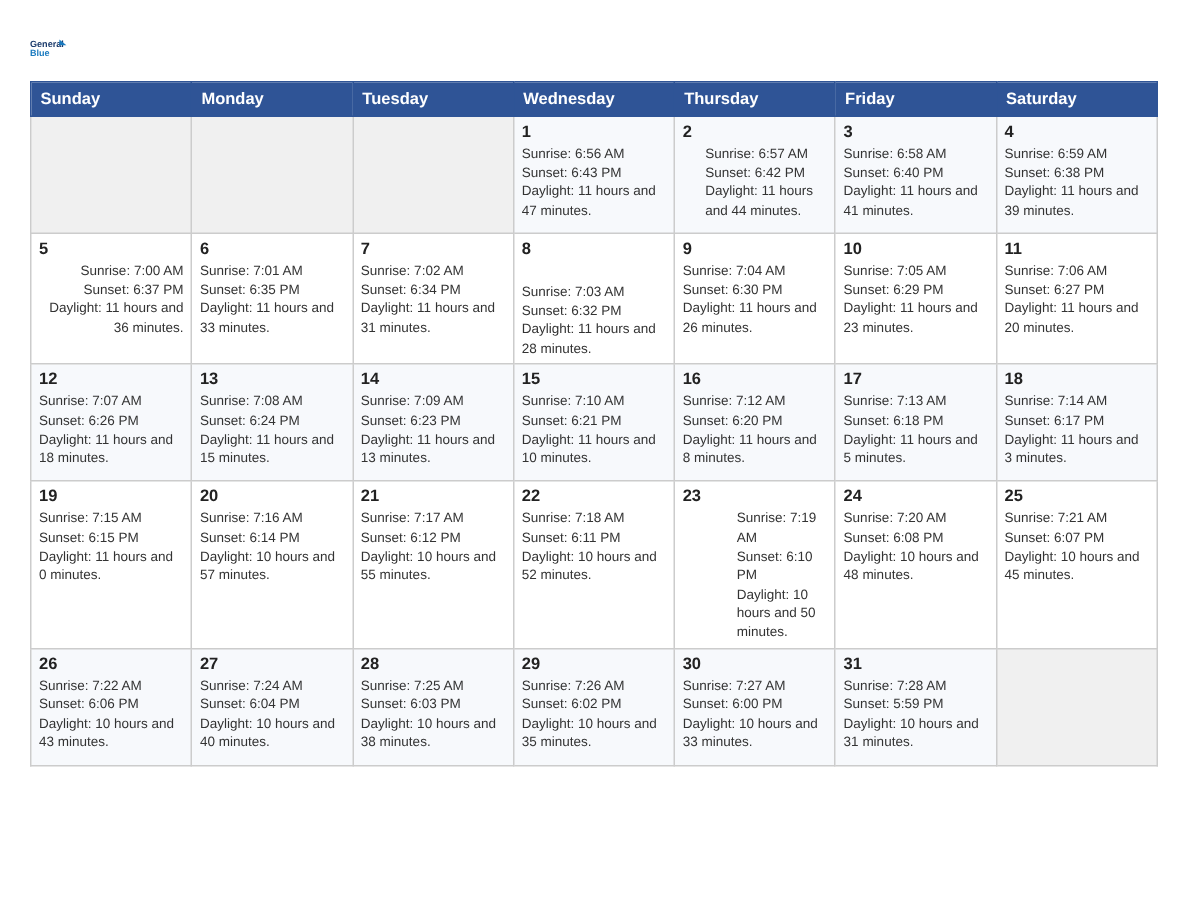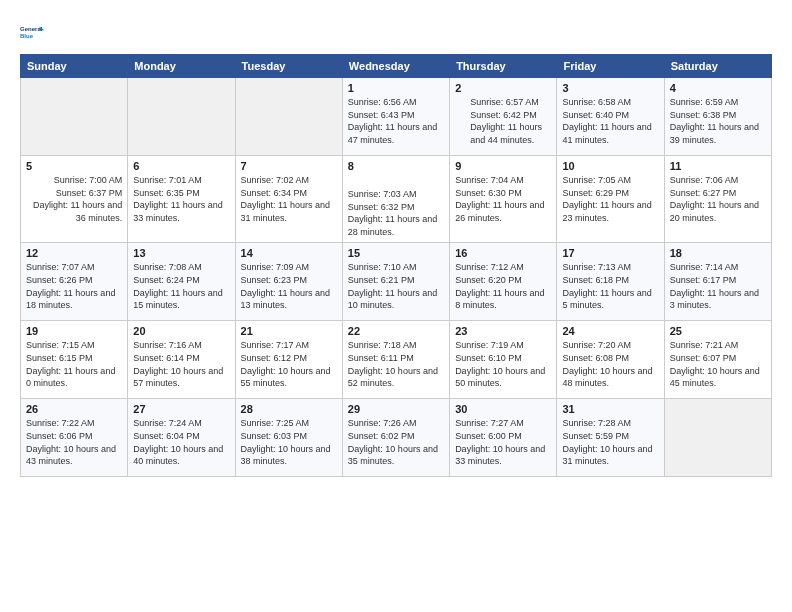--- a/index.html
+++ b/index.html
@@ -257,21 +257,21 @@
 Daylight: 10 hours and 55 minutes.</div>
           </td>
           <td>
             <span class="day-num">22</span>
             <div class="day-info" style="white-space: pre-line;">Sunrise: 7:18 AM
 Sunset: 6:11 PM
 Daylight: 10 hours and 52 minutes.</div>
           </td>
           <td>
             <span class="day-num">23</span>
-            <div class="day-info" style="white-space: pre-line;">Sunrise: 7:19 AM
+            <div class="day-info" style="white-space: pre-line; margin-left: 36px;">Sunrise: 7:19 AM
 Sunset: 6:10 PM
 Daylight: 10 hours and 50 minutes.</div>
           </td>
           <td>
             <span class="day-num">24</span>
             <div class="day-info" style="white-space: pre-line;">Sunrise: 7:20 AM
 Sunset: 6:08 PM
 Daylight: 10 hours and 48 minutes.</div>
           </td>
           <td>

